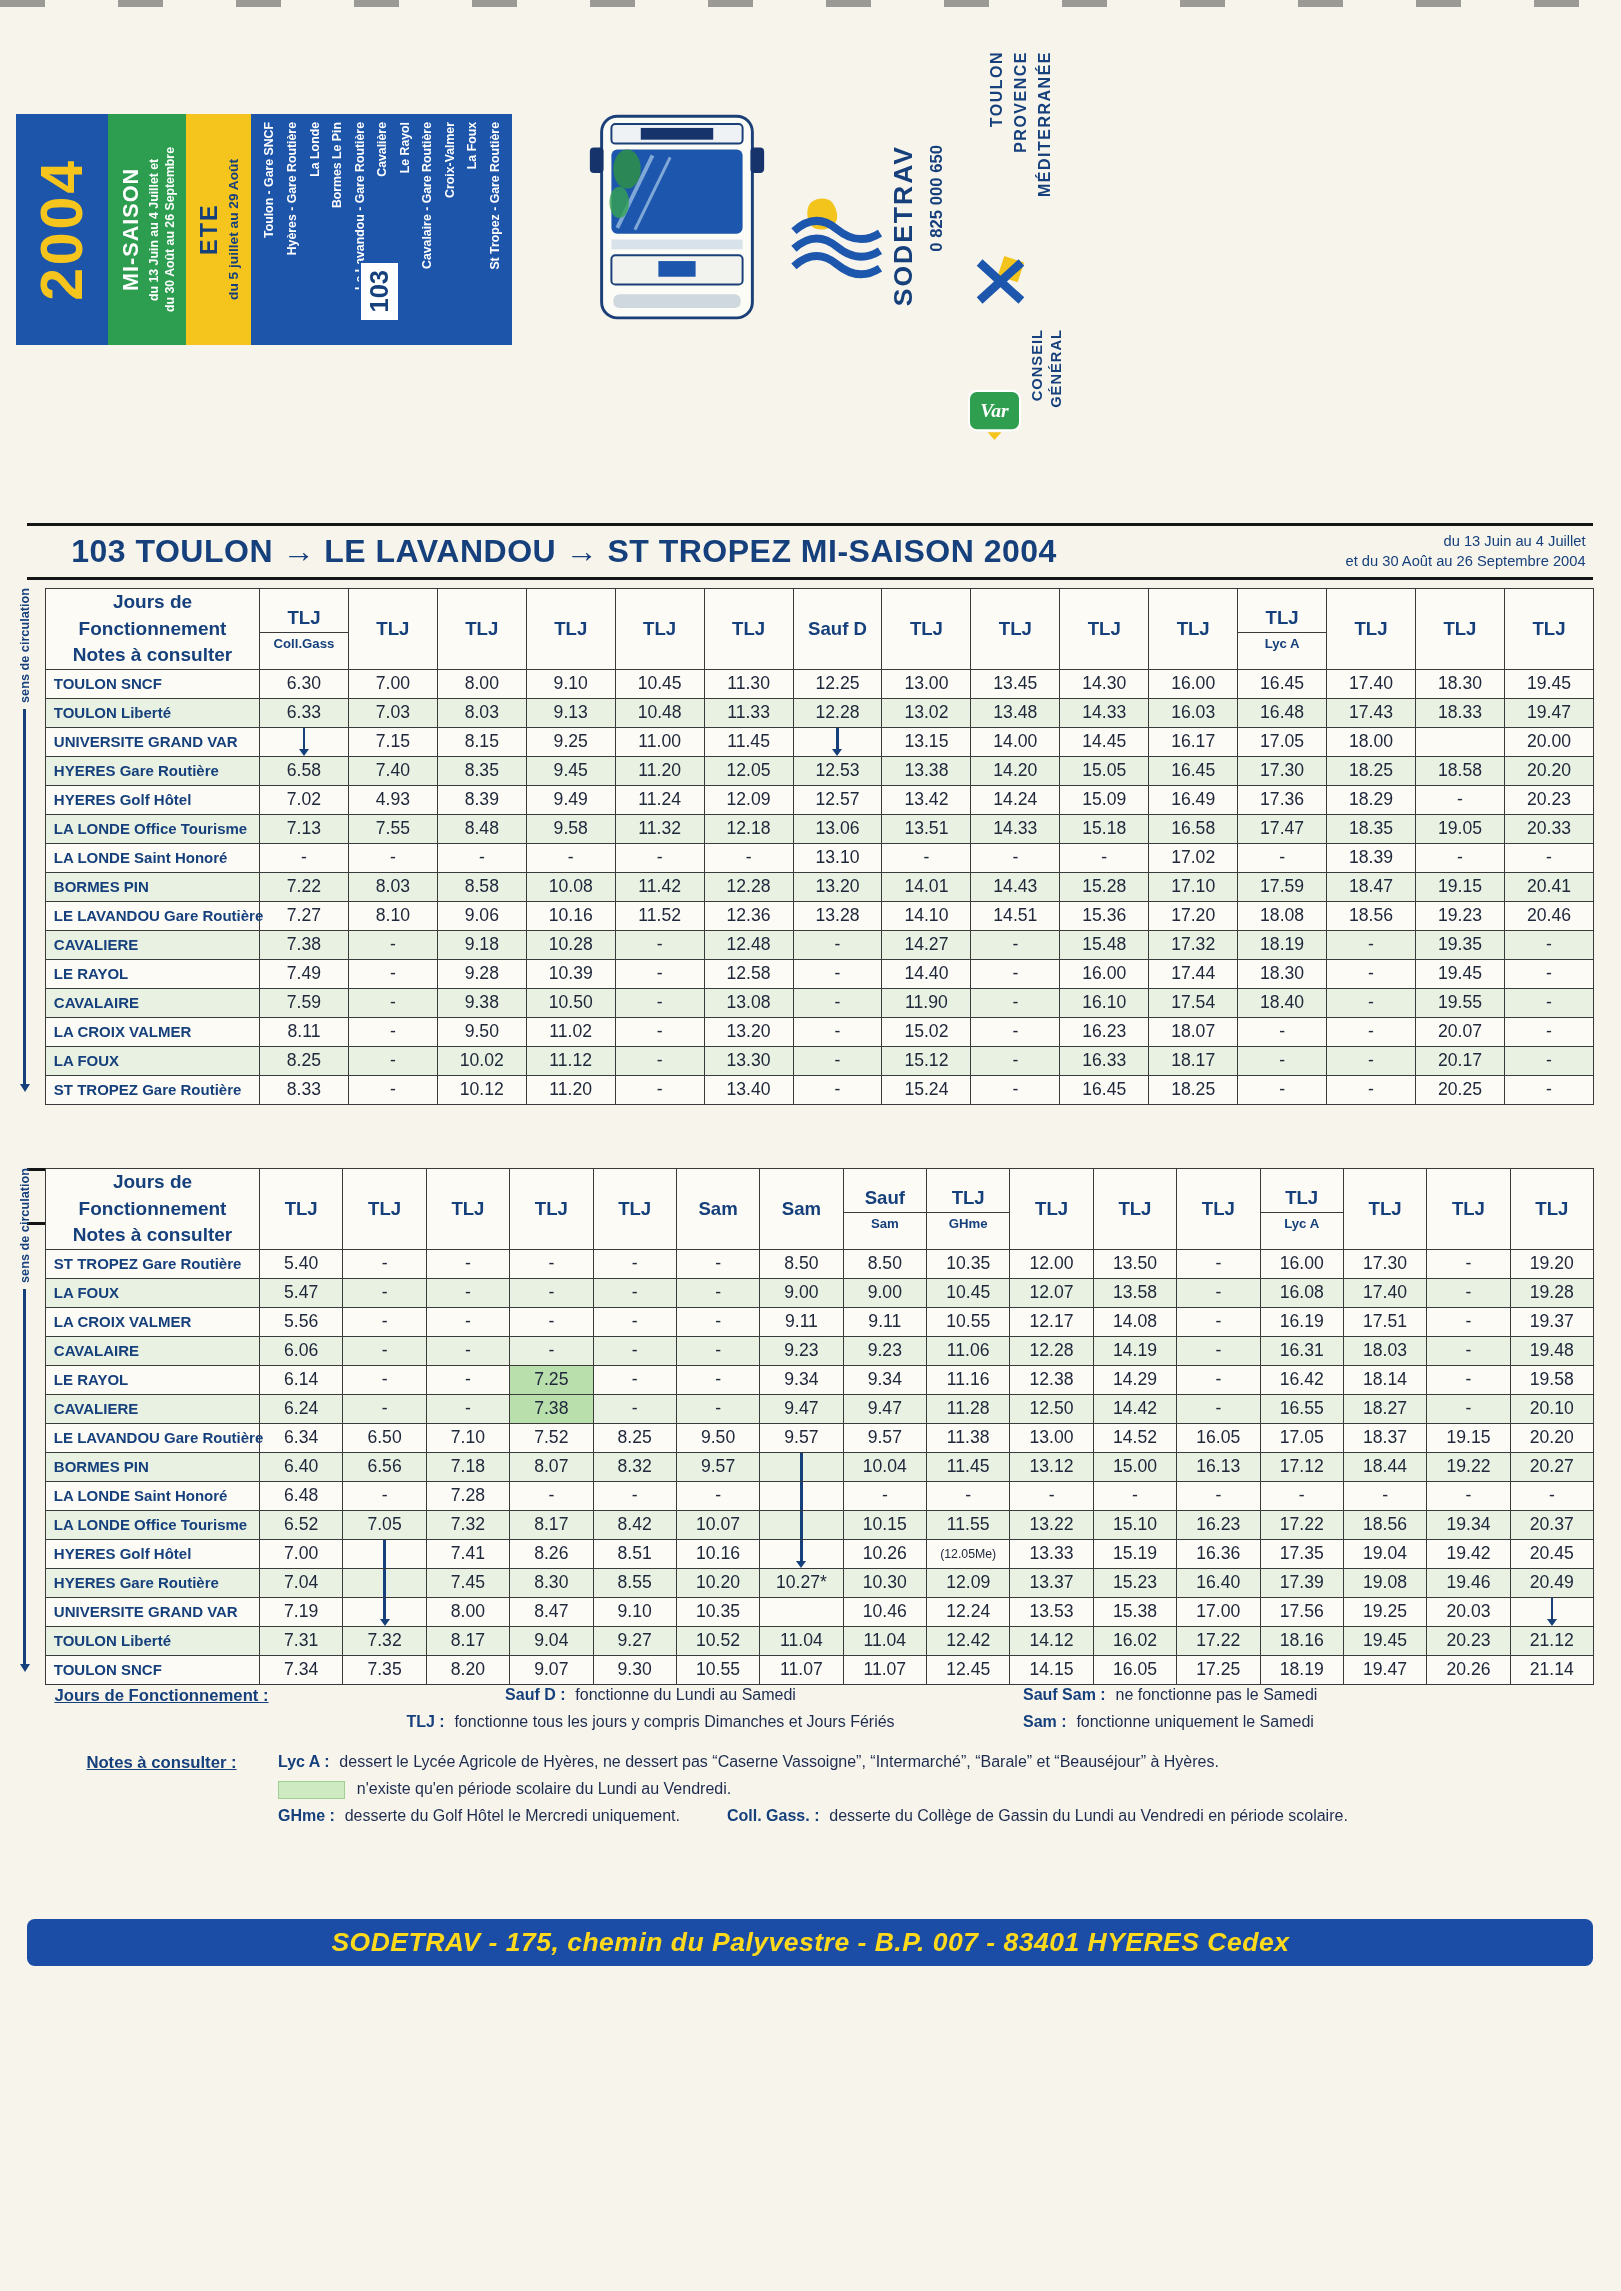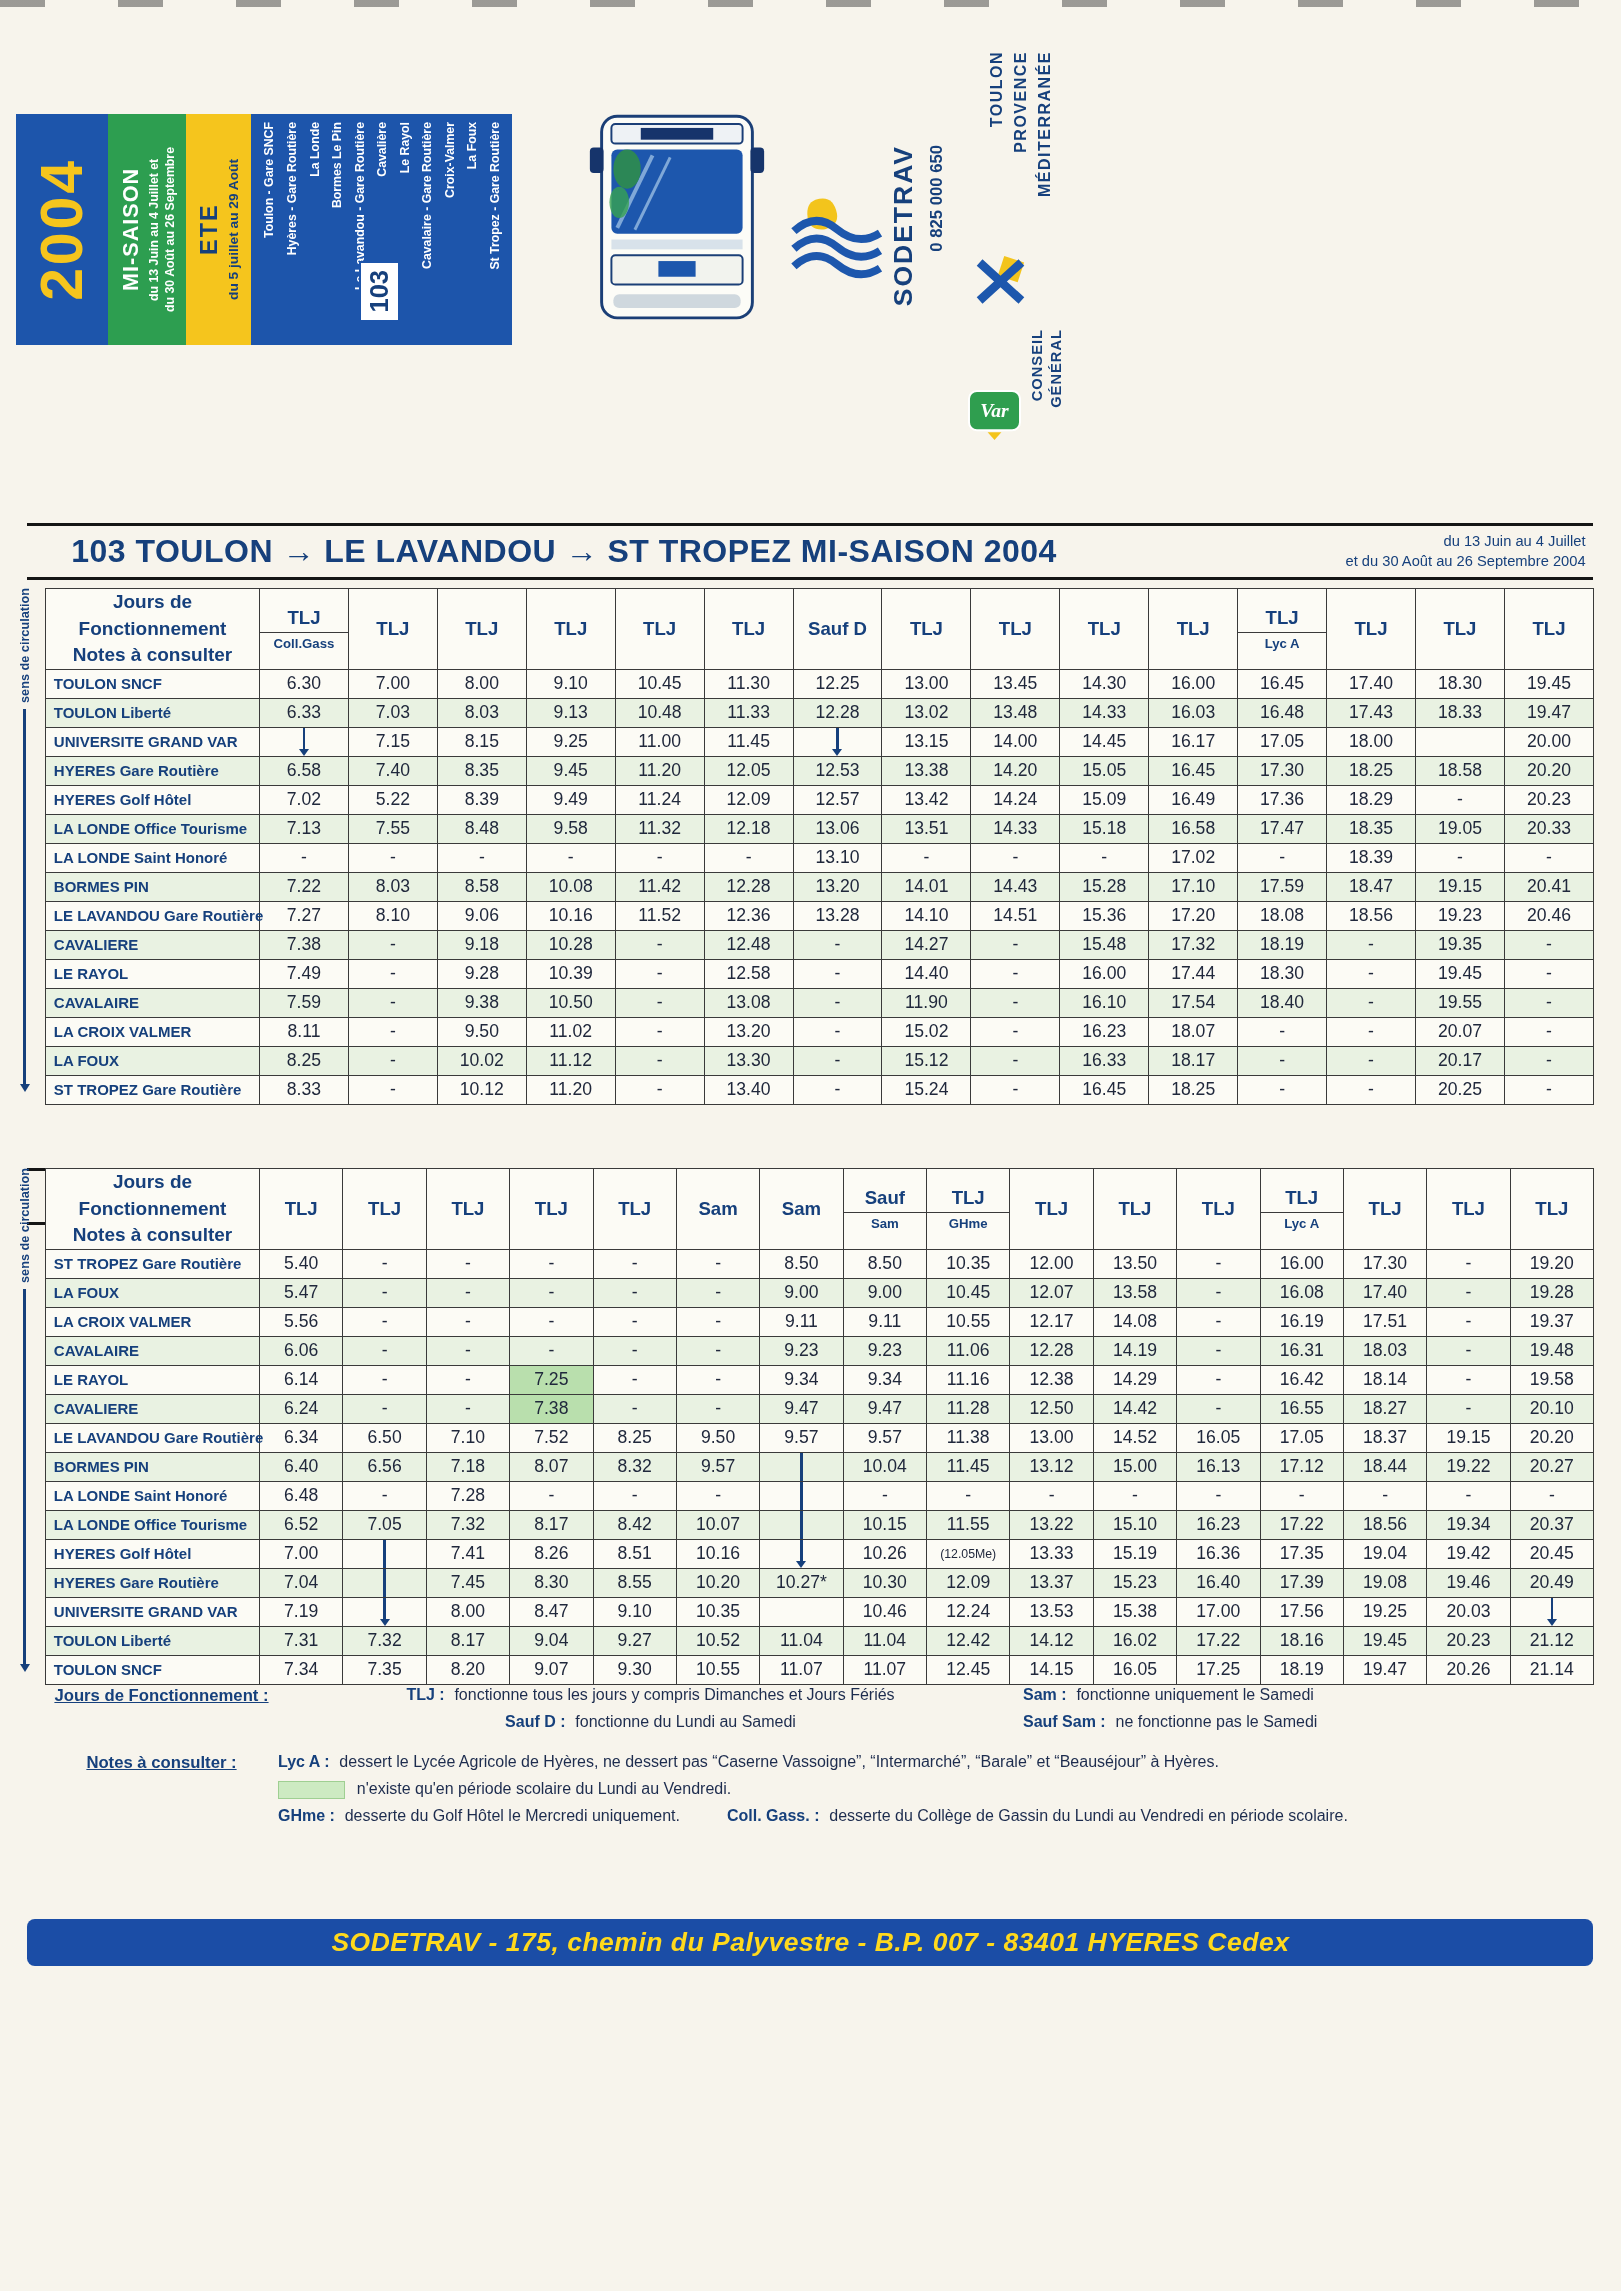--- a/index.html
+++ b/index.html
@@ -364,21 +364,21 @@
           <td>15.05</td>
           <td>16.45</td>
           <td>17.30</td>
           <td>18.25</td>
           <td>18.58</td>
           <td>20.20</td>
         </tr>
         <tr>
           <td class="stop">HYERES Golf Hôtel</td>
           <td>7.02</td>
-          <td>5.22</td>
+          <td>4.93</td>
           <td>8.39</td>
           <td>9.49</td>
           <td>11.24</td>
           <td>12.09</td>
           <td>12.57</td>
           <td>13.42</td>
           <td>14.24</td>
           <td>15.09</td>
           <td>16.49</td>
           <td>17.36</td>
@@ -987,26 +987,26 @@
         </tr>
       </tbody>
     </table>
 </div>
 
 <div class="legend">
   <div class="leg-block">
     <div class="leg-head">Jours de Fonctionnement :</div>
     <div class="leg-lines" id="jours-lines">
         <div class="leg-line twocol">
+          <span class="leg-item"><span class="term">Sauf D :</span><span class="desc">fonctionne du Lundi au Samedi</span></span>
+          <span class="leg-item"><span class="term">Sauf Sam :</span><span class="desc">ne fonctionne pas le Samedi</span></span>
+        </div>
+        <div class="leg-line twocol">
           <span class="leg-item"><span class="term">TLJ :</span><span class="desc">fonctionne tous les jours y compris Dimanches et Jours Fériés</span></span>
           <span class="leg-item"><span class="term">Sam :</span><span class="desc">fonctionne uniquement le Samedi</span></span>
-        </div>
-        <div class="leg-line twocol">
-          <span class="leg-item"><span class="term">Sauf D :</span><span class="desc">fonctionne du Lundi au Samedi</span></span>
-          <span class="leg-item"><span class="term">Sauf Sam :</span><span class="desc">ne fonctionne pas le Samedi</span></span>
         </div>
       </div>
   </div>
   <div class="leg-block">
     <div class="leg-head">Notes à consulter :</div>
     <div class="leg-lines" id="notes-lines">
         <div class="leg-line">
           <span class="leg-item"><span class="term">Lyc A :</span><span class="desc">dessert le Lycée Agricole de Hyères, ne dessert pas “Caserne Vassoigne”, “Intermarché”, “Barale” et “Beauséjour” à Hyères.</span></span>
         </div>
         <div class="leg-line">

